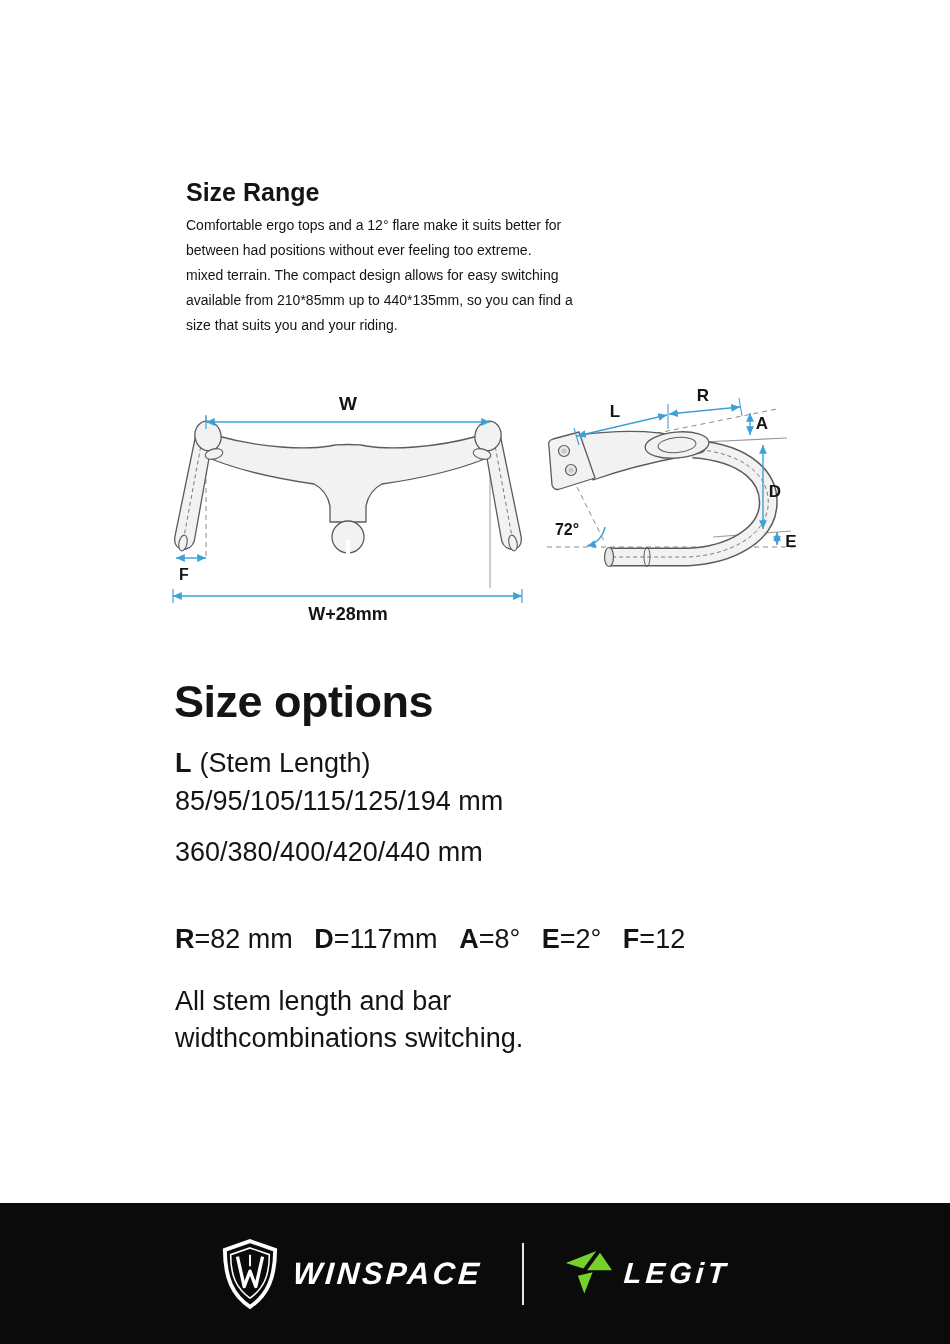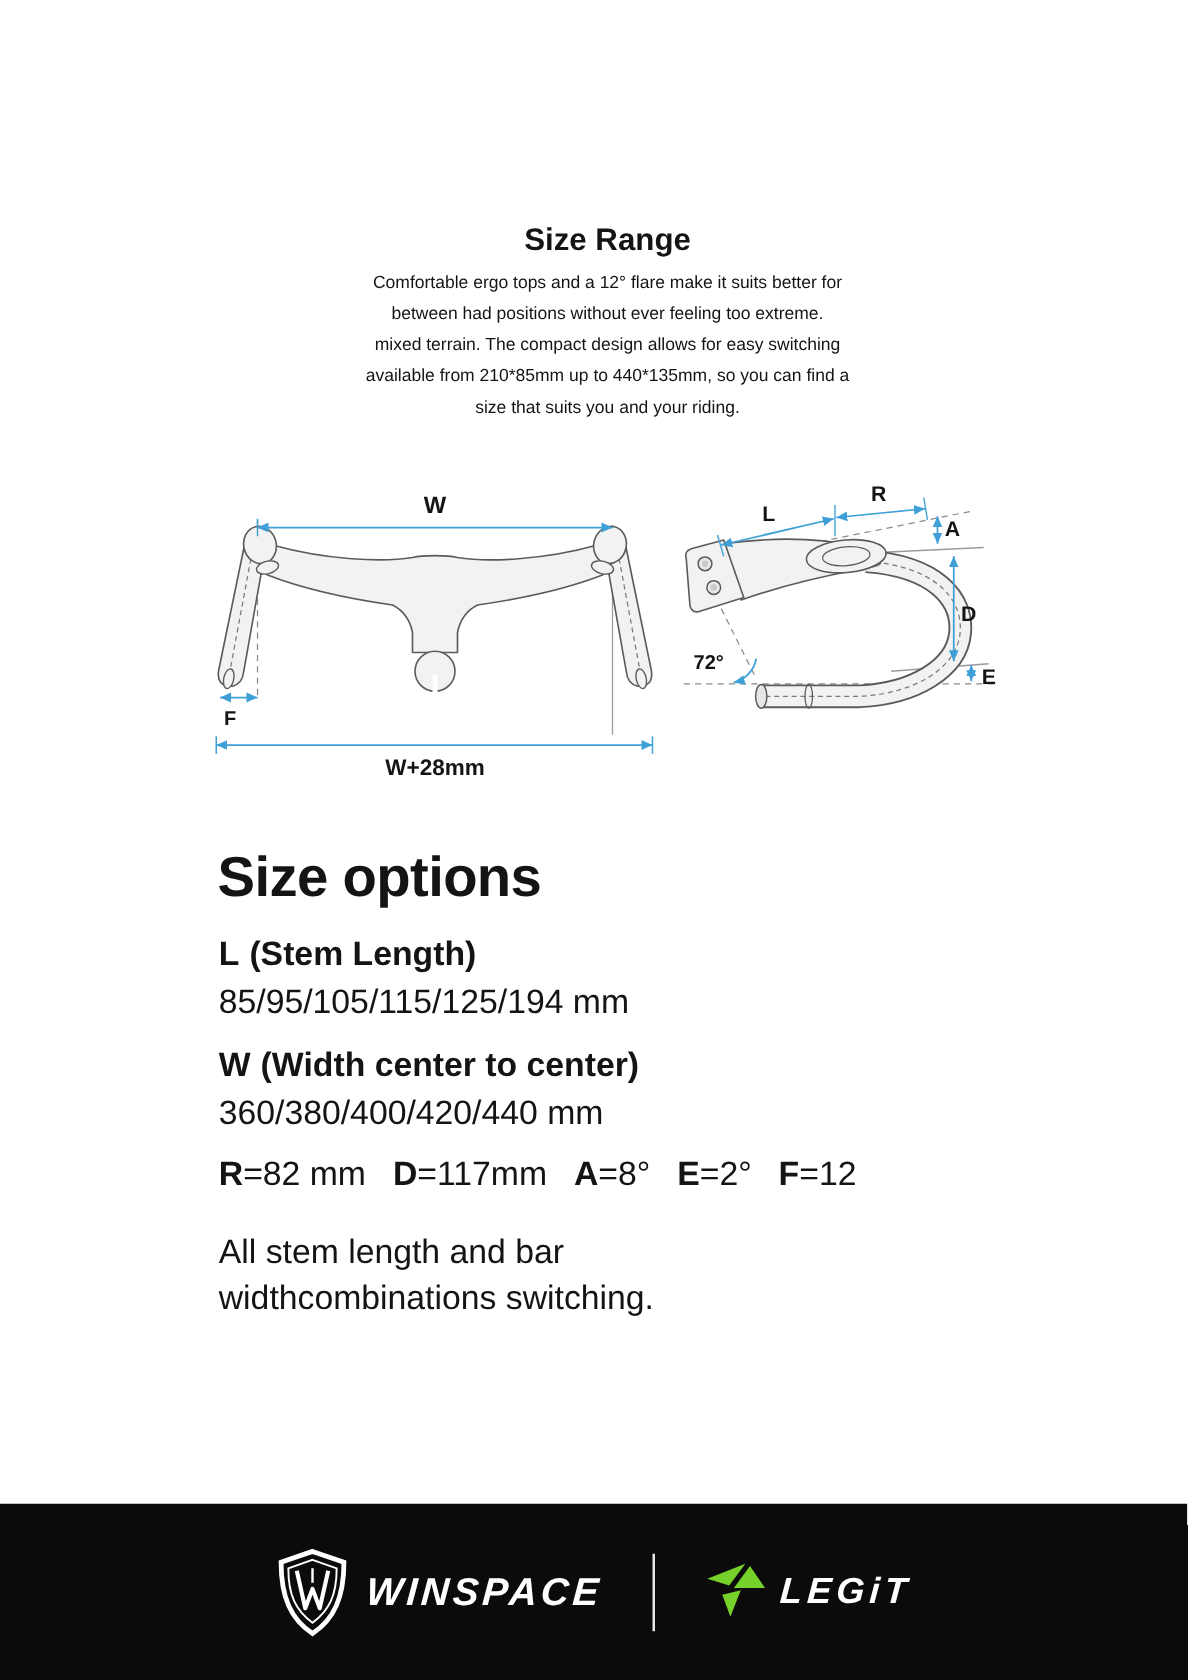--- a/index.html
+++ b/index.html
@@ -1,34 +1,34 @@
 <!DOCTYPE html>
 <html><head>
 <meta charset="utf-8">
 <style>
   html,body{margin:0;padding:0;background:#ffffff;}
   .page{
     position:relative;width:950px;height:1344px;background:#ffffff;overflow:hidden;
     font-family:"Liberation Sans","DejaVu Sans",sans-serif;color:#141414;
   }
   
-  .size-range{position:absolute;left:186px;top:178px;width:600px;text-align:center;}
+  .size-range{position:absolute;left:186px;top:178px;width:600px;}
   .size-range h2{margin:0 0 6px 0;font-size:25px;font-weight:700;letter-spacing:0;}
   .size-range .line{font-size:14px;line-height:25px;}
   
   .front-diagram{position:absolute;left:156px;top:390px;}
   .side-diagram{position:absolute;left:543px;top:379px;}
   svg text{font-family:"Liberation Sans","DejaVu Sans",sans-serif;fill:#141414;}
   
   .size-options-title{position:absolute;left:174px;top:676px;font-size:45px;font-weight:700;letter-spacing:-0.5px;}
   .opt-block{position:absolute;left:175px;font-size:27px;line-height:38px;}
   .opt-stem{top:744px;}
   .opt-width{top:833px;}
   .opt-block b{font-weight:700;}
-  .opt-block .rest{margin-left:8px;font-weight:bold;}
+  .opt-block .rest{margin-left:8px;}
   .specs{position:absolute;left:175px;top:924px;font-size:27px;}
   .specs .spec{margin-right:14px;}
   .specs b{font-weight:700;}
   .note{position:absolute;left:175px;top:983px;font-size:27px;line-height:37px;}
   
   .footer{
     position:absolute;left:0;top:1203px;width:950px;height:141px;background:#0b0b0b;
     display:flex;align-items:center;justify-content:center;
   }
   .brand{display:flex;align-items:center;}
@@ -155,23 +155,20 @@
   <div class="size-options-title">Size options</div>
 
   <div class="opt-block opt-stem">
     <div>
       <b>L</b><span class="rest">(Stem Length)</span>
     </div>
     <div>85/95/105/115/125/194 mm</div>
   </div>
 
   <div class="opt-block opt-width">
-    <div>
-      <b>W</b><span class="rest">(Width center to center)</span>
-    </div>
     <div>360/380/400/420/440 mm</div>
   </div>
 
   <div class="specs">
     <span class="spec"><b>R</b><span>=82 mm</span></span>
     <span class="spec"><b>D</b><span>=117mm</span></span>
     <span class="spec"><b>A</b><span>=8°</span></span>
     <span class="spec"><b>E</b><span>=2°</span></span>
     <span class="spec"><b>F</b><span>=12</span></span>
   </div>

